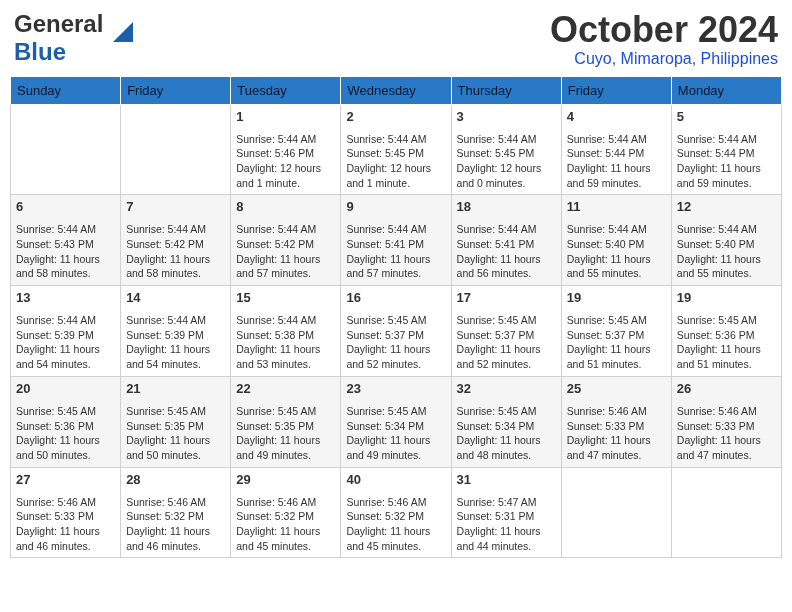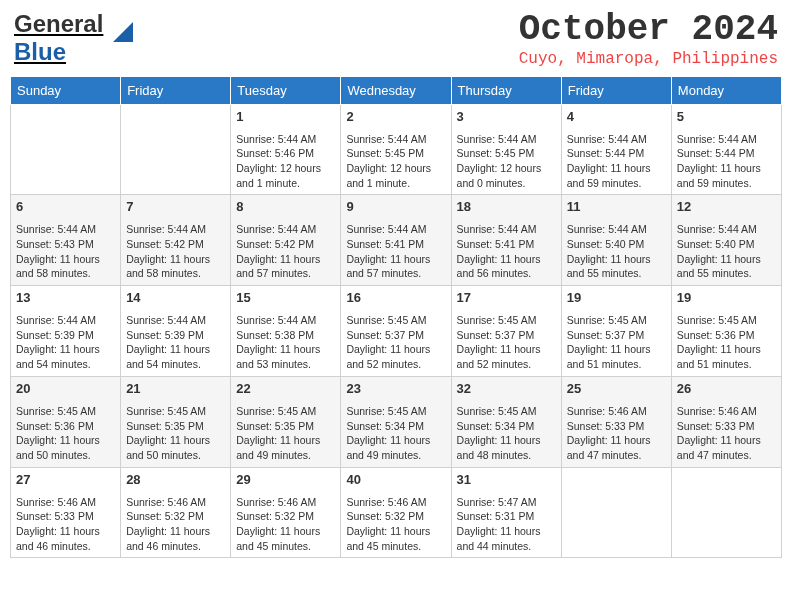--- a/index.html
+++ b/index.html
@@ -19,44 +19,42 @@
     }
     .logo {
       display: flex;
       flex-direction: column;
       align-items: flex-start;
     }
     .logo-container {
       display: flex;
       align-items: center;
       gap: 2px;
-      text-decoration: underline;
     }
     .title-section {
       text-align: right;
-      font-family: Liberation Mono, monospace;
     }
     .month-title {
       font-size: 36px;
       font-weight: bold;
       color: #333;
       line-height: 1.1;
     }
     .location {
       font-size: 16px;
-      color: #ef4444;
+      color: #1d4ed8;
     }
     .calendar {
       width: 100%;
       border-collapse: collapse;
       font-size: 11px;
     }
     .calendar th {
       background-color: #2979c7;
-      color: #ffffff;
+      color: #0f172a;
       text-align: left;
       padding: 6px 6px;
       font-size: 13px;
       font-weight: normal;
       border: 1px solid #fff;
     }
     .calendar td {
       border: 1px solid #d0d0d0;
       vertical-align: top;
       padding: 4px 5px;

